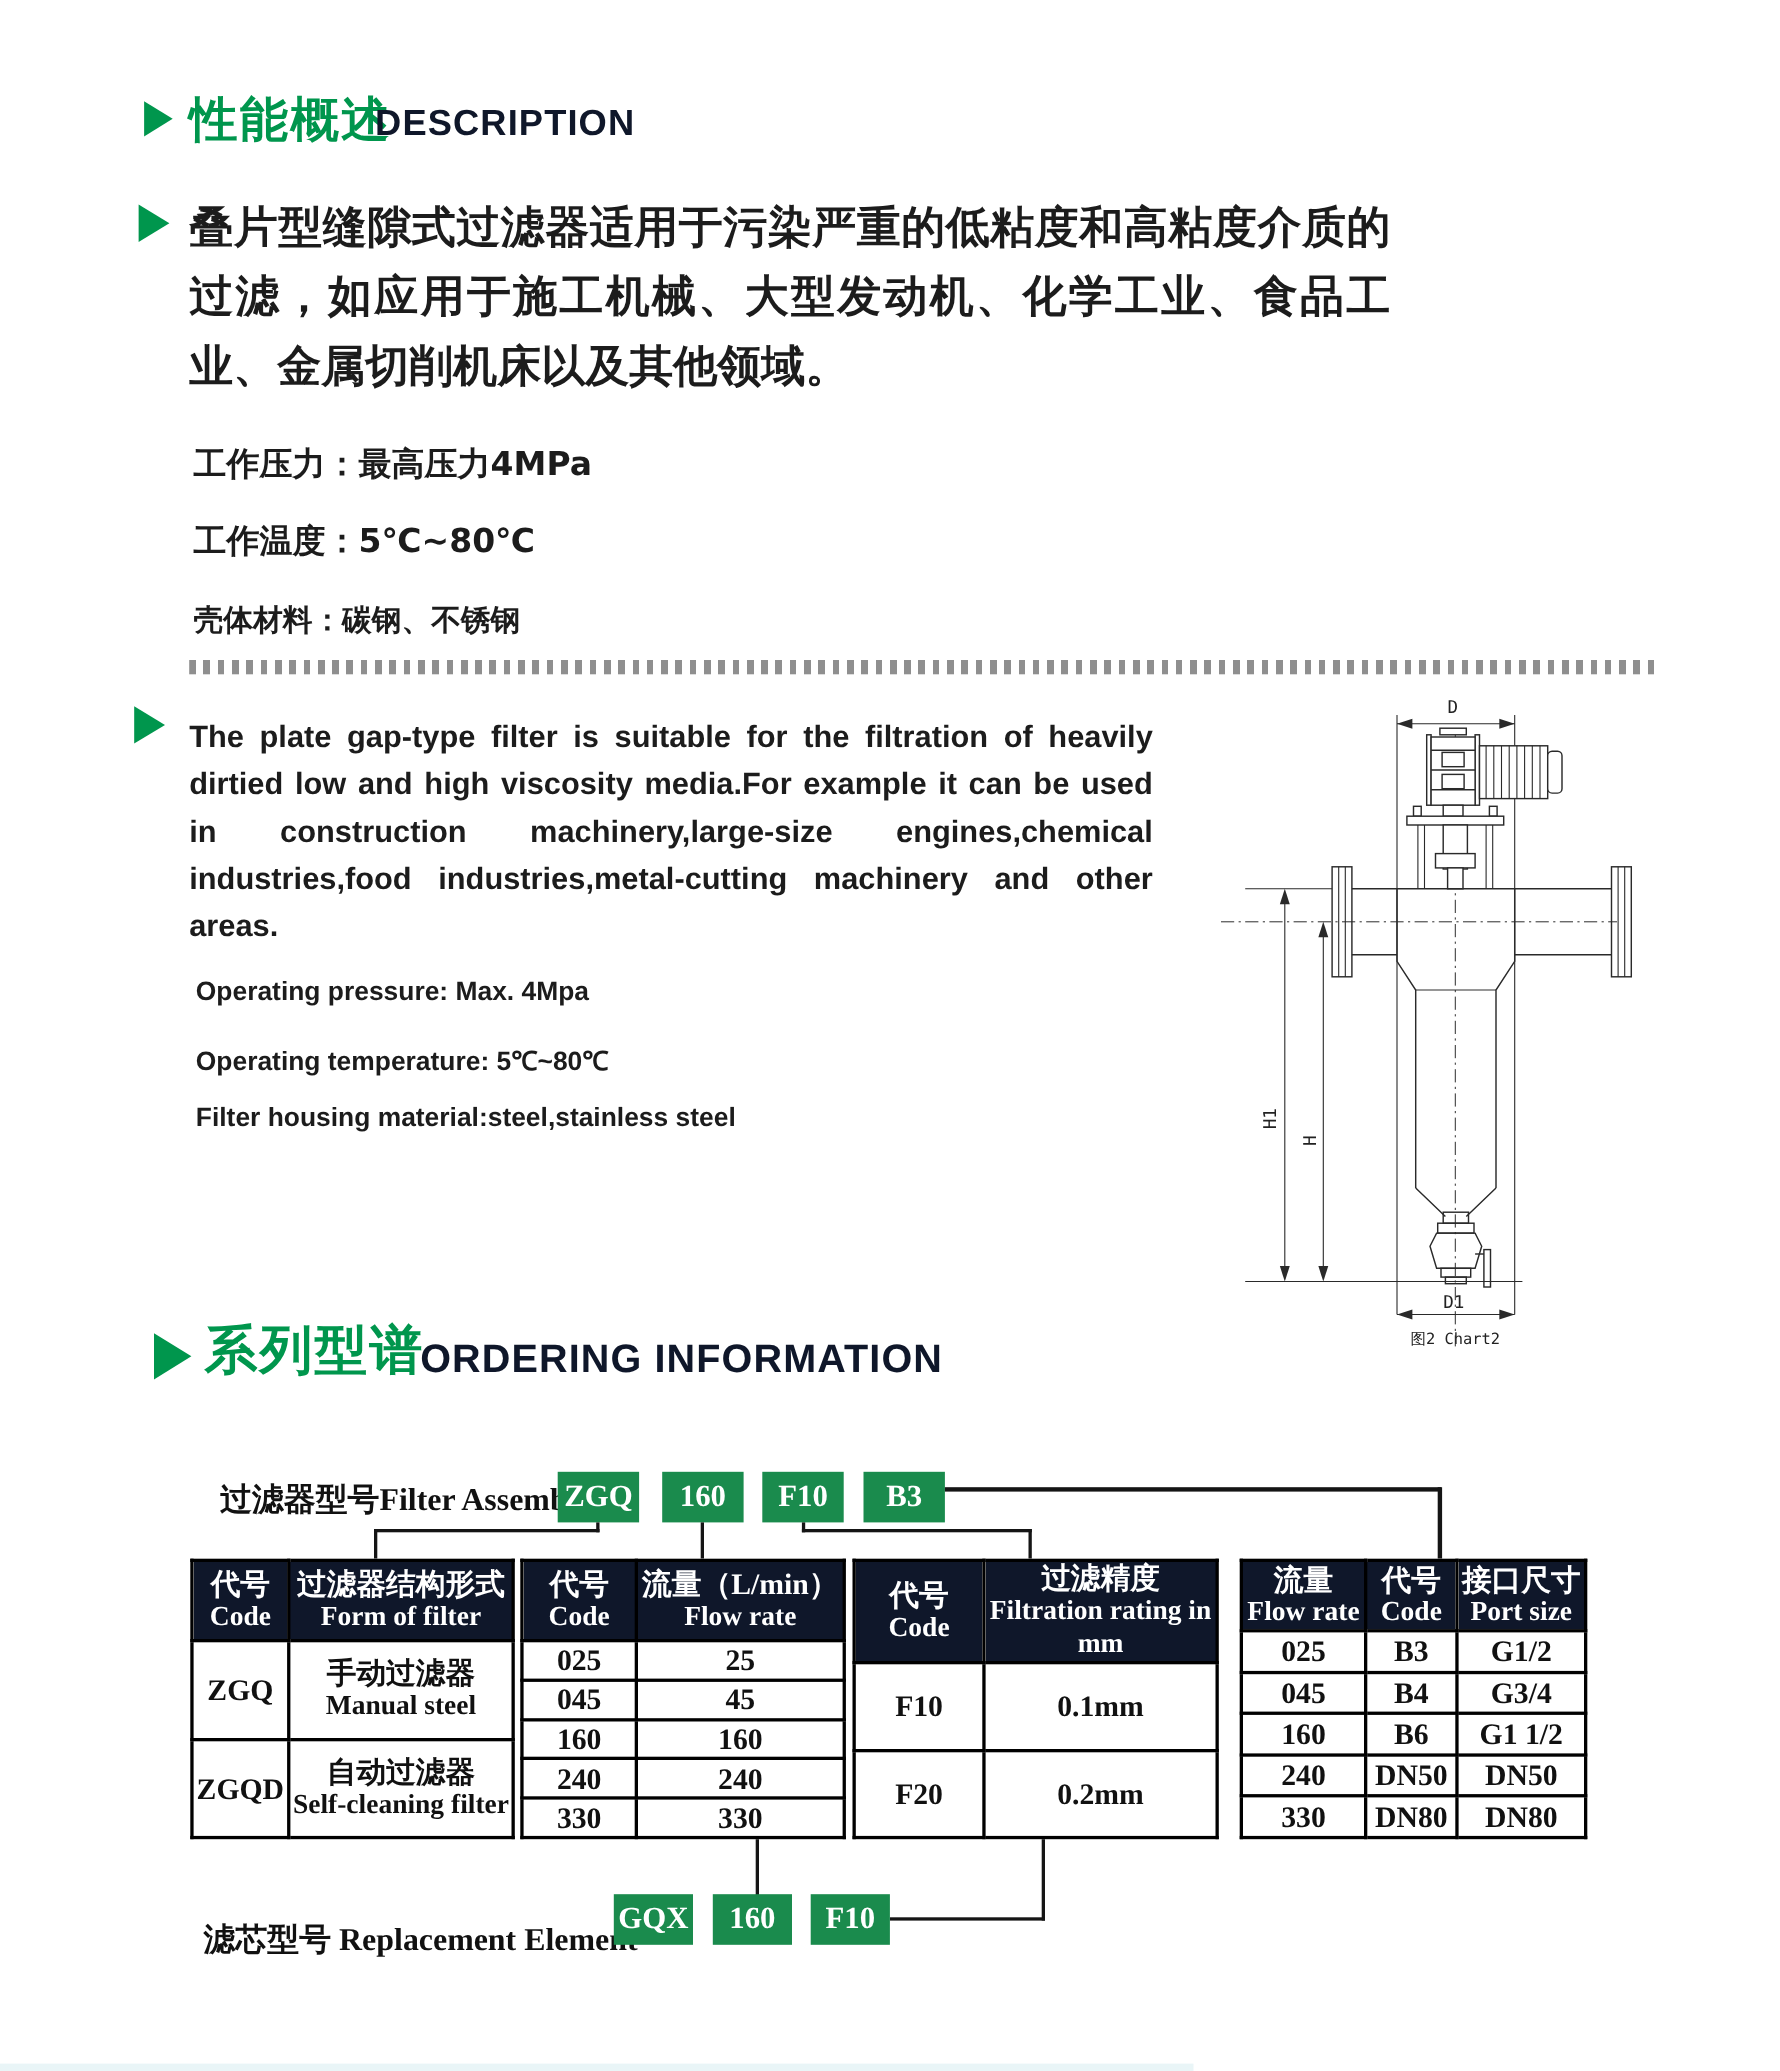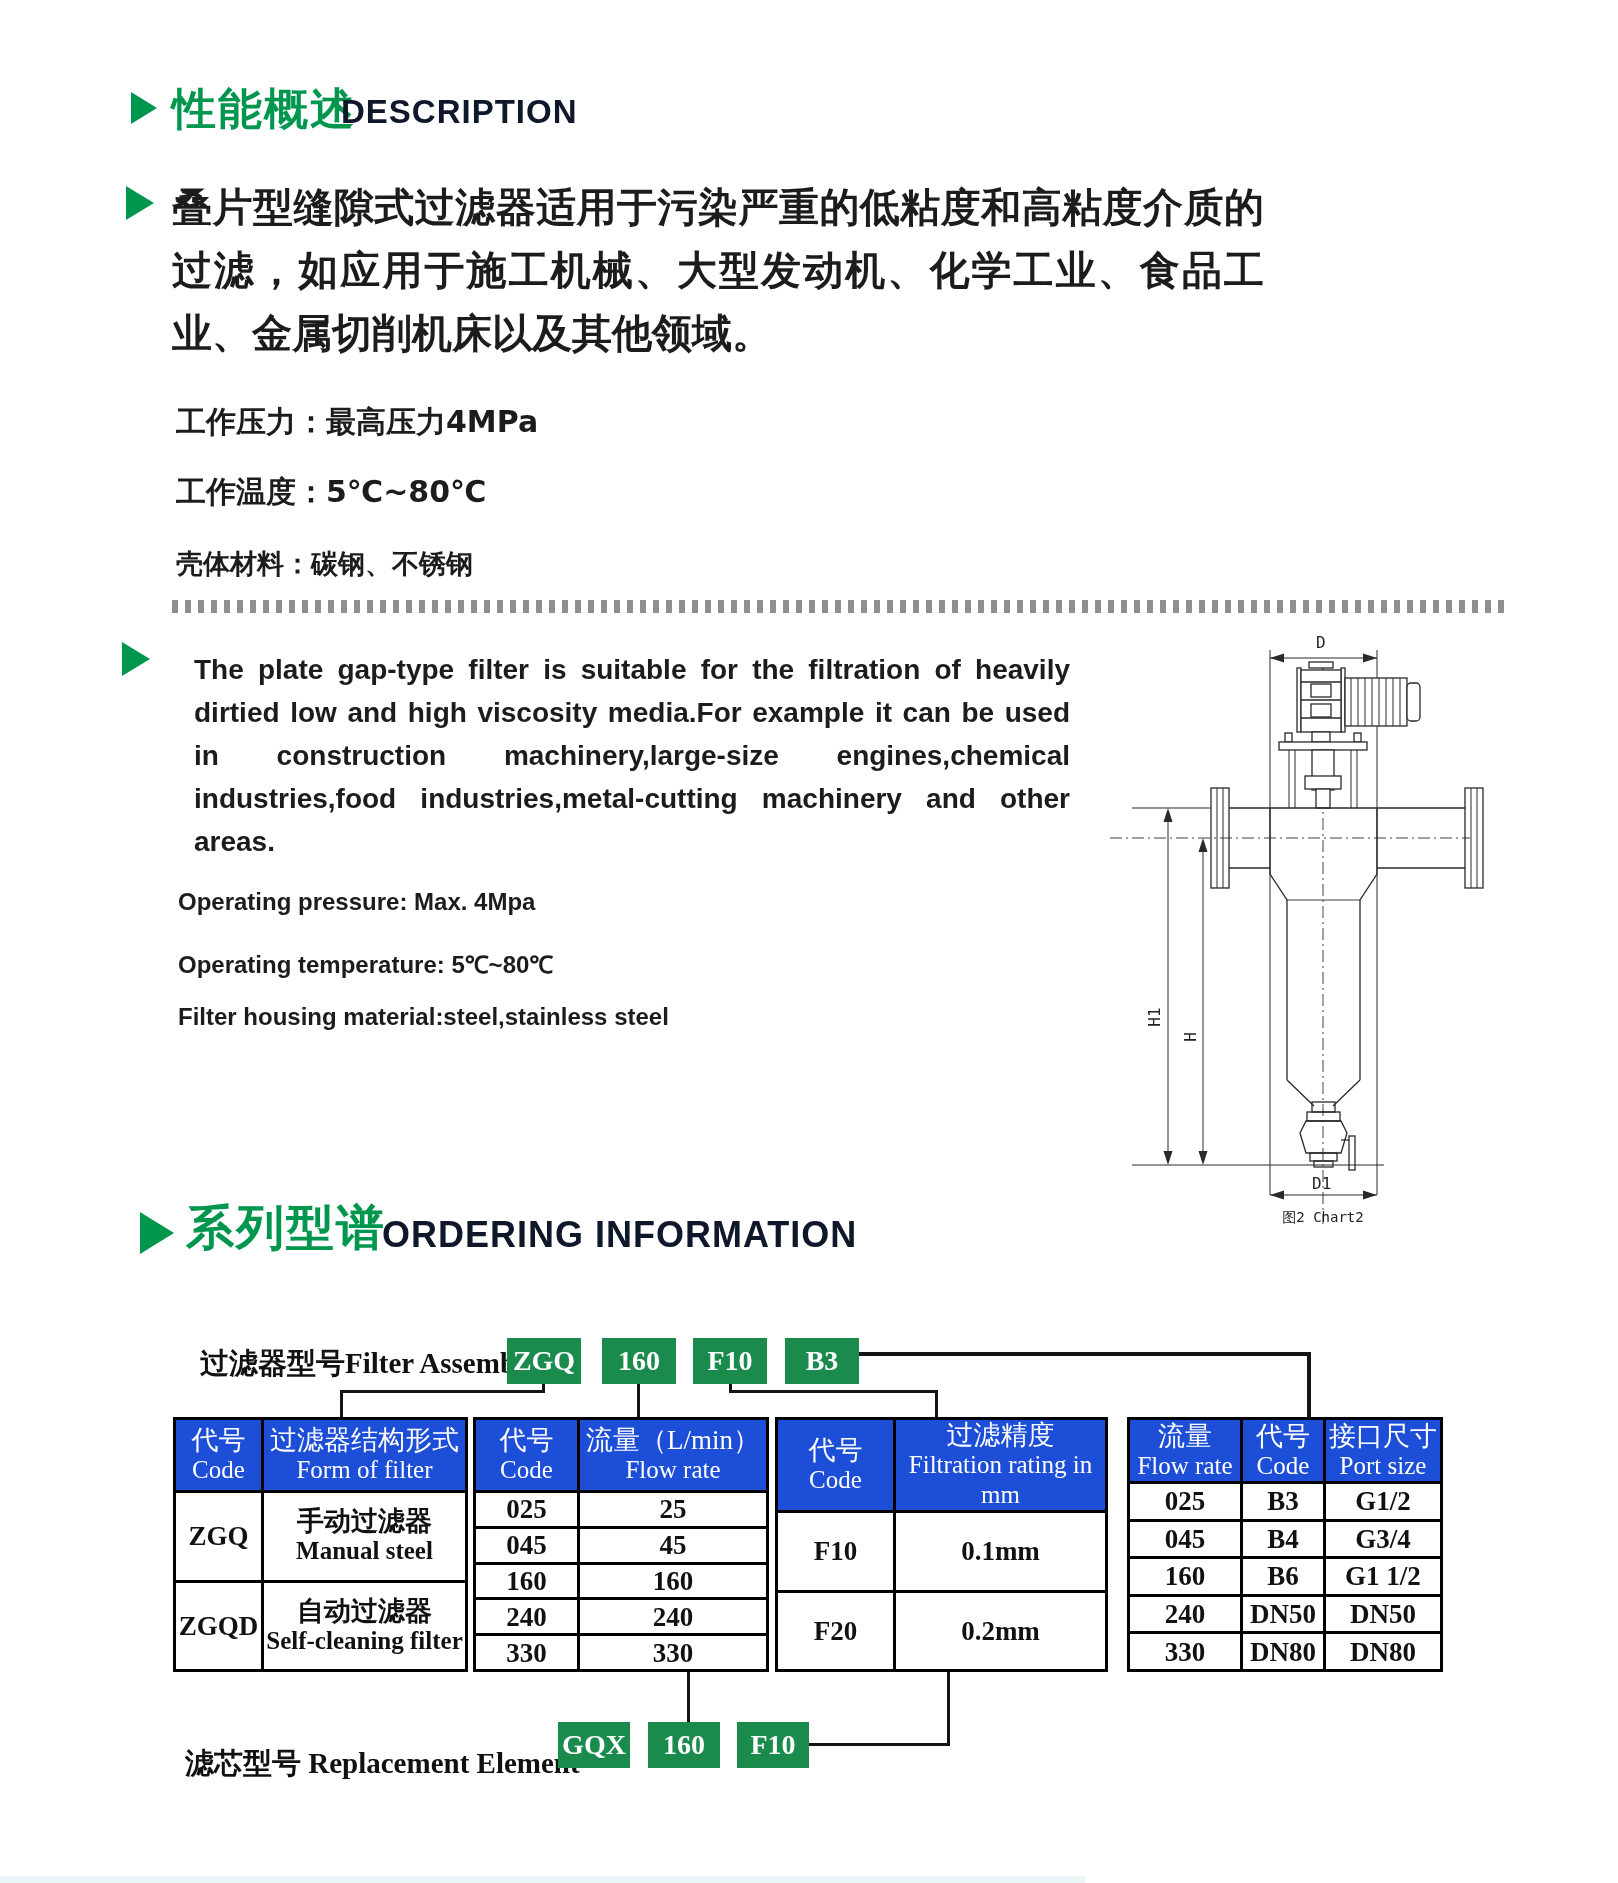--- a/index.html
+++ b/index.html
@@ -13,38 +13,38 @@
   
   .title-zh{position:absolute;font-weight:bold;color:#00964d;letter-spacing:2px;white-space:nowrap;}
   .title-en{position:absolute;font-weight:bold;color:#0f172a;letter-spacing:1px;white-space:nowrap;
             font-family:"Liberation Sans",sans-serif;}
 
   .para-zh{position:absolute;font-weight:bold;font-size:40px;line-height:63px;text-align:justify;}
   .spec-zh{position:absolute;font-weight:bold;white-space:nowrap;}
   .divider{position:absolute;height:13px;
            background:repeating-linear-gradient(to right,#8f8f8f 0 6px,transparent 6px 13px);}
   .para-en{position:absolute;font-weight:bold;font-size:28px;line-height:43px;text-align:justify;
-           font-family:"Liberation Sans",sans-serif;margin-left:22px;}
+           font-family:"Liberation Sans",sans-serif;}
   .spec-en{position:absolute;font-weight:bold;font-size:24px;white-space:nowrap;
            font-family:"Liberation Sans",sans-serif;}
 
   
   .gbox{position:absolute;width:74px;height:46px;background:#1a8b4d;color:#fff;
         display:flex;align-items:center;justify-content:center;
         font-family:"Liberation Serif",serif;font-weight:bold;font-size:28px;}
   .conn{position:absolute;background:#151515;}
   .olabel{position:absolute;font-family:"Liberation Serif",serif;font-weight:bold;
           font-size:29px;white-space:nowrap;color:#111;}
 
   
   table.otable{position:absolute;border-collapse:collapse;table-layout:fixed;height:255px;
                font-family:"Liberation Serif",serif;font-weight:bold;color:#111;background:#fff;}
   table.otable th,table.otable td{border:3px solid #000;text-align:center;vertical-align:middle;
                padding:0 2px;overflow:hidden;}
-  table.otable th{background:#1d4ed8;color:#fff;font-size:27px;line-height:30px;font-weight:normal;}
+  table.otable th{background:#0f172a;color:#fff;font-size:27px;line-height:30px;font-weight:bold;}
   table.otable td{font-size:27px;line-height:30px;}
   table.otable .en{font-size:25px;}
   #t-form thead tr{height:73px;}
   #t-flow thead tr{height:73px;}
   #t-rating thead tr{height:93px;}
   #t-port thead tr{height:64px;}
 
   
   .diagram{position:absolute;left:1050px;top:612px;width:440px;height:625px;}
   .diagram svg{width:100%;height:100%;}

